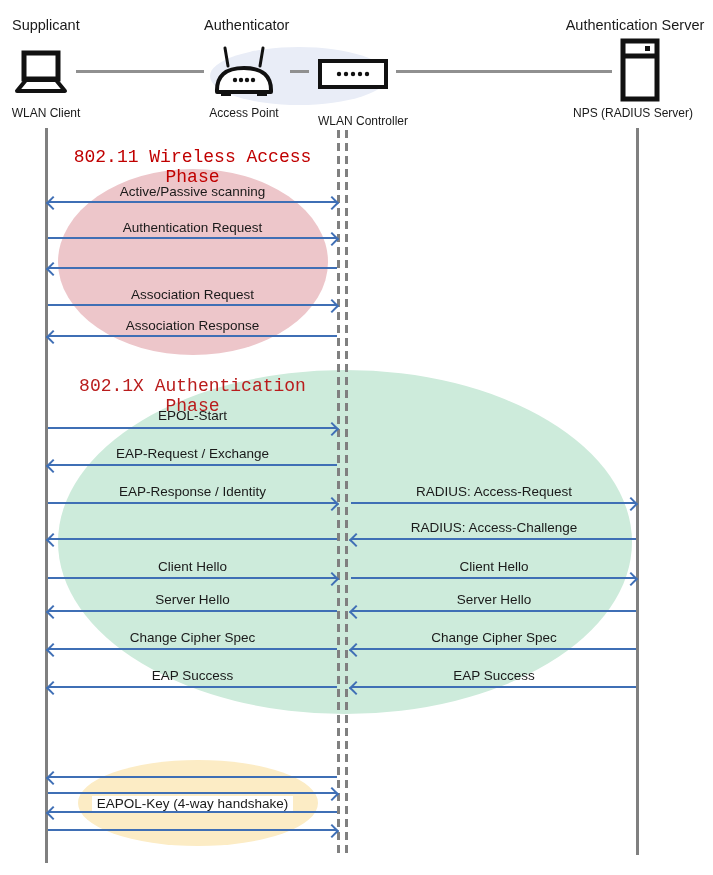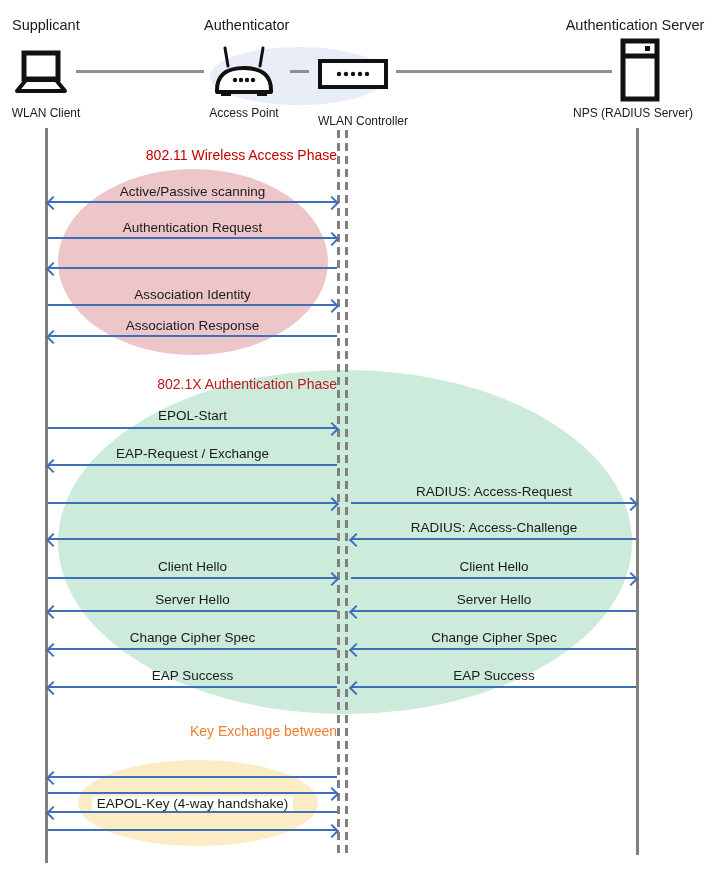--- a/index.html
+++ b/index.html
@@ -36,21 +36,21 @@
   .lifeline{position:absolute;width:3px;background:#808080;z-index:2;}
   .ll-left{left:45px;top:128px;height:735px;}
   .ll-right{left:636px;top:128px;height:727px;}
   .ll-dashed{
     position:absolute;width:3px;top:130px;height:727px;z-index:2;
     background:repeating-linear-gradient(to bottom,#808080 0 8px,transparent 8px 13px);
   }
   .ll-mid1{left:337px;}
   .ll-mid2{left:345px;}
   
-  .phase-title{position:absolute;left:48px;width:289px;text-align:right;font-size:14px;z-index:4;}
+  .phase-title{position:absolute;left:48px;width:289px;text-align:center;font-size:18px;z-index:4;font-family:Liberation Mono, monospace;}
   .pt-1{top:147px;color:#C00000;}
   .pt-2{top:376px;color:#b91c1c;}
   .pt-3{top:722px;color:#ED7D31;line-height:18px;}
   
   .msg-label{position:absolute;text-align:center;font-size:13.5px;height:17px;line-height:17px;z-index:4;}
   .col-l{left:48px;width:289px;}
   .col-r{left:351px;width:286px;}
   .white-bg{background:#fff;padding:0 5px;}
   .arrow{position:absolute;height:2px;background:#3F6FB5;z-index:3;}
   .arrow.col-l{left:48px;width:289px;}
@@ -125,43 +125,43 @@
   <div class="device-label dev-nps">NPS (RADIUS Server)</div>
 
   <div class="lifeline ll-left"></div>
   <div class="ll-dashed ll-mid1"></div>
   <div class="ll-dashed ll-mid2"></div>
   <div class="lifeline ll-right"></div>
 
   <div class="phase-title pt-1">802.11 Wireless Access Phase</div>
   <div class="phase-title pt-2">802.1X Authentication Phase</div>
   <div class="phase-title pt-3">
-    <div>Key Exchange between</div>
   </div>
 
   <div class="msg-label col-l" style="top:183px">Active/Passive scanning</div>
   <div class="arrow col-l head-l head-r" style="top:201px"></div>
 
   <div class="msg-label col-l" style="top:219px">Authentication Request</div>
   <div class="arrow col-l head-r" style="top:237px"></div>
 
   <div class="arrow col-l head-l" style="top:267px"></div>
 
-  <div class="msg-label col-l" style="top:286px">Association Identity</div>
+  <div class="msg-label col-l" style="top:286px">Association Request</div>
   <div class="arrow col-l head-r" style="top:304px"></div>
 
   <div class="msg-label col-l" style="top:317px">Association Response</div>
   <div class="arrow col-l head-l" style="top:335px"></div>
 
   <div class="msg-label col-l" style="top:407px">EPOL-Start</div>
   <div class="arrow col-l head-r" style="top:427px"></div>
 
   <div class="msg-label col-l" style="top:445px">EAP-Request / Exchange</div>
   <div class="arrow col-l head-l" style="top:464px"></div>
 
+  <div class="msg-label col-l" style="top:483px">EAP-Response / Identity</div>
   <div class="arrow col-l head-r" style="top:502px"></div>
 
   <div class="arrow col-l head-l" style="top:538px"></div>
 
   <div class="msg-label col-l" style="top:558px">Client Hello</div>
   <div class="arrow col-l head-r" style="top:577px"></div>
 
   <div class="msg-label col-l" style="top:591px">Server Hello</div>
   <div class="arrow col-l head-l" style="top:610px"></div>
 

